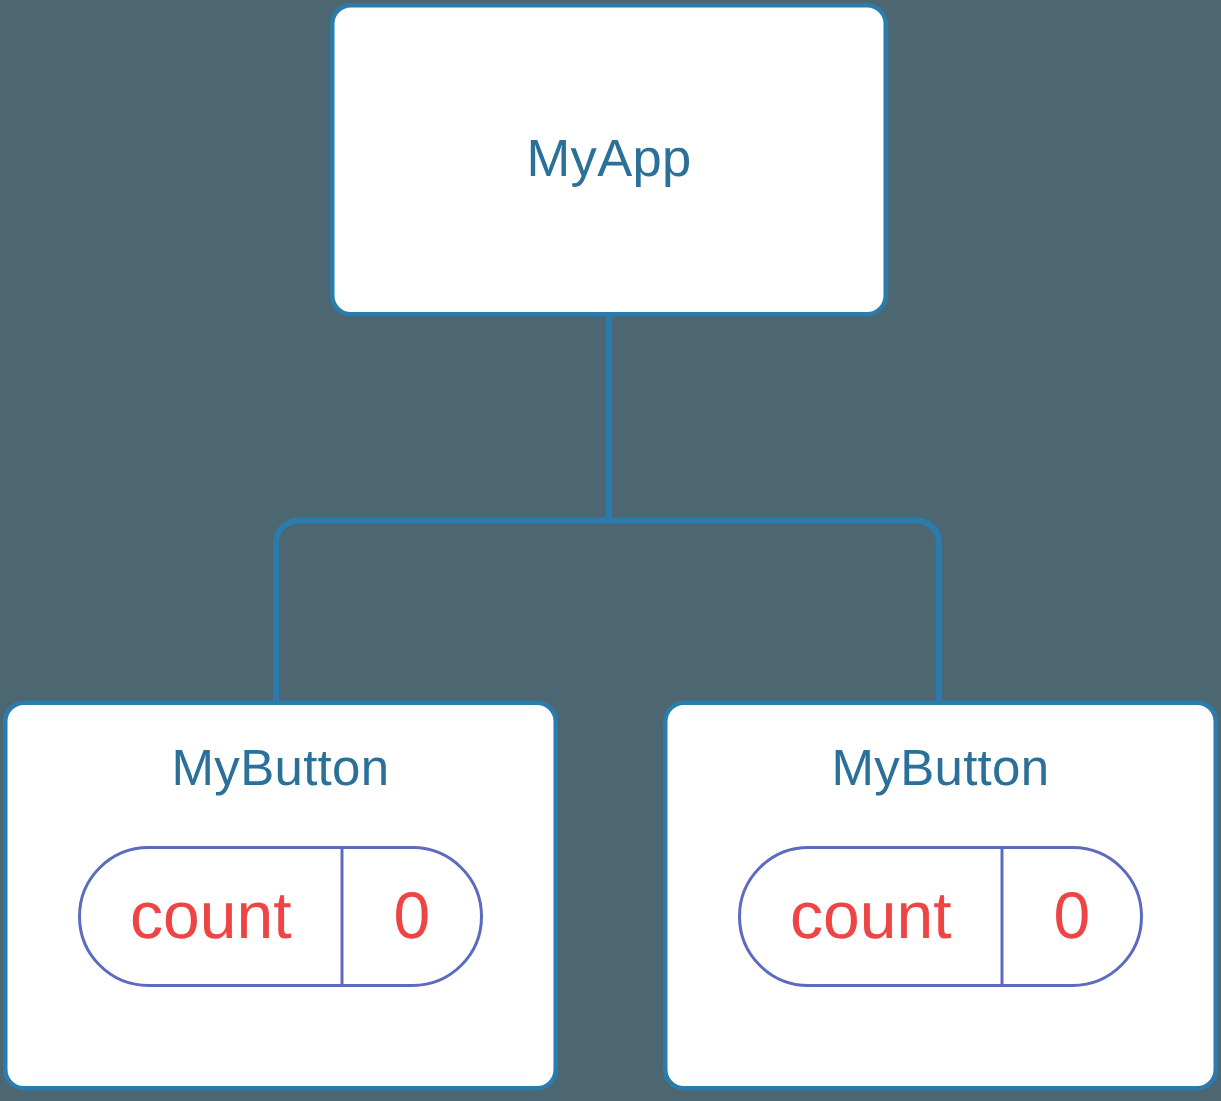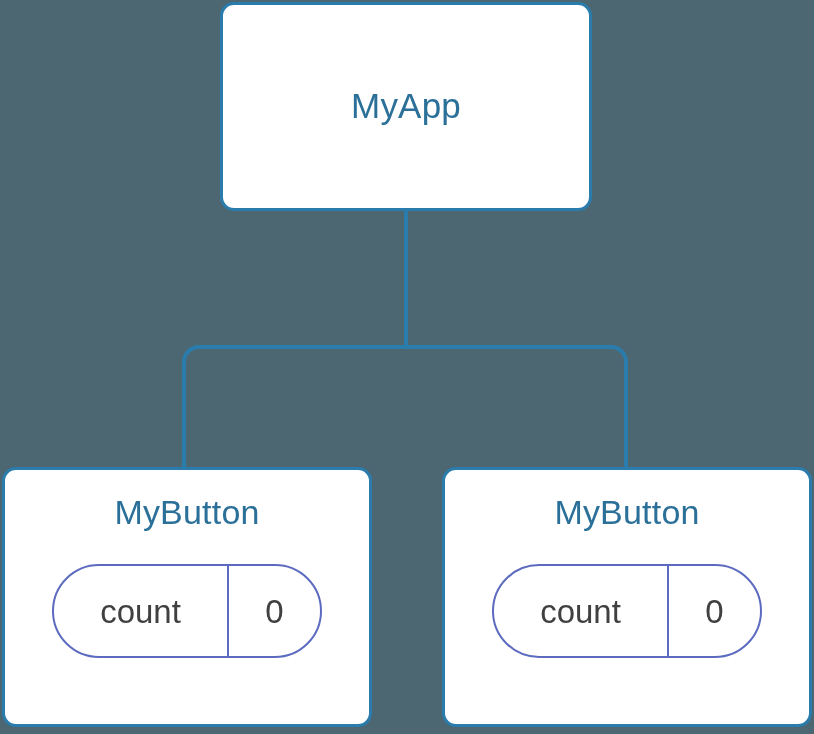--- a/index.html
+++ b/index.html
@@ -93,22 +93,22 @@
     box-sizing: border-box;
   }
   .pill-value {
     display: flex;
     align-items: center;
     justify-content: center;
     width: 91px;
     box-sizing: border-box;
   }
   .pill-text {
-    color: #404040;
-    font-size: 33px;
+    color: #ef4444;
+    font-size: 44px;
     line-height: 1;
     white-space: nowrap;
   }
 </style>
 </head>
 <body>
 
 <div id="stage">
 
   <svg id="connector-layer" viewBox="0 0 814 734" width="814" height="734" xmlns="http://www.w3.org/2000/svg">

